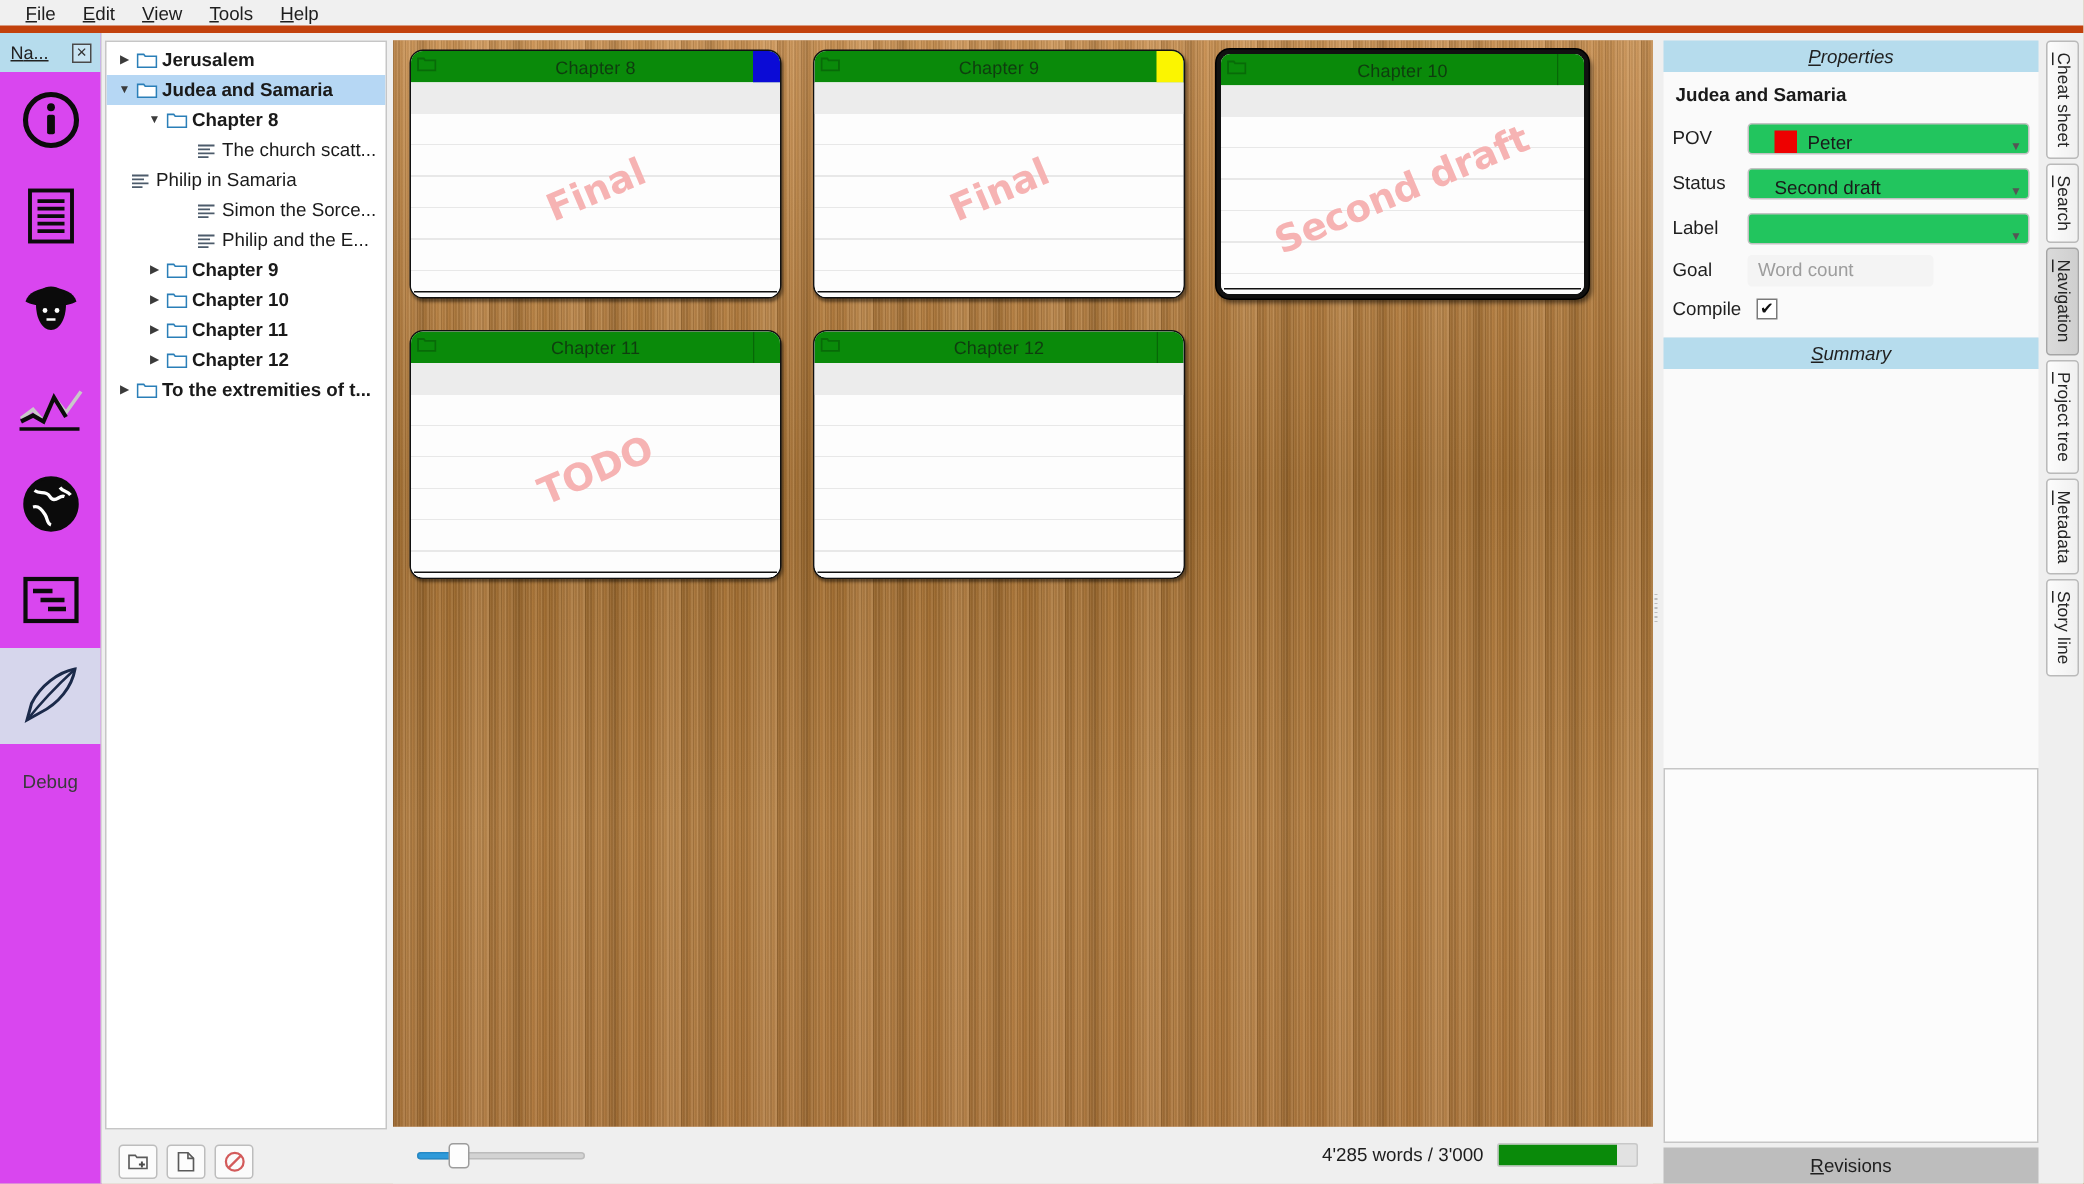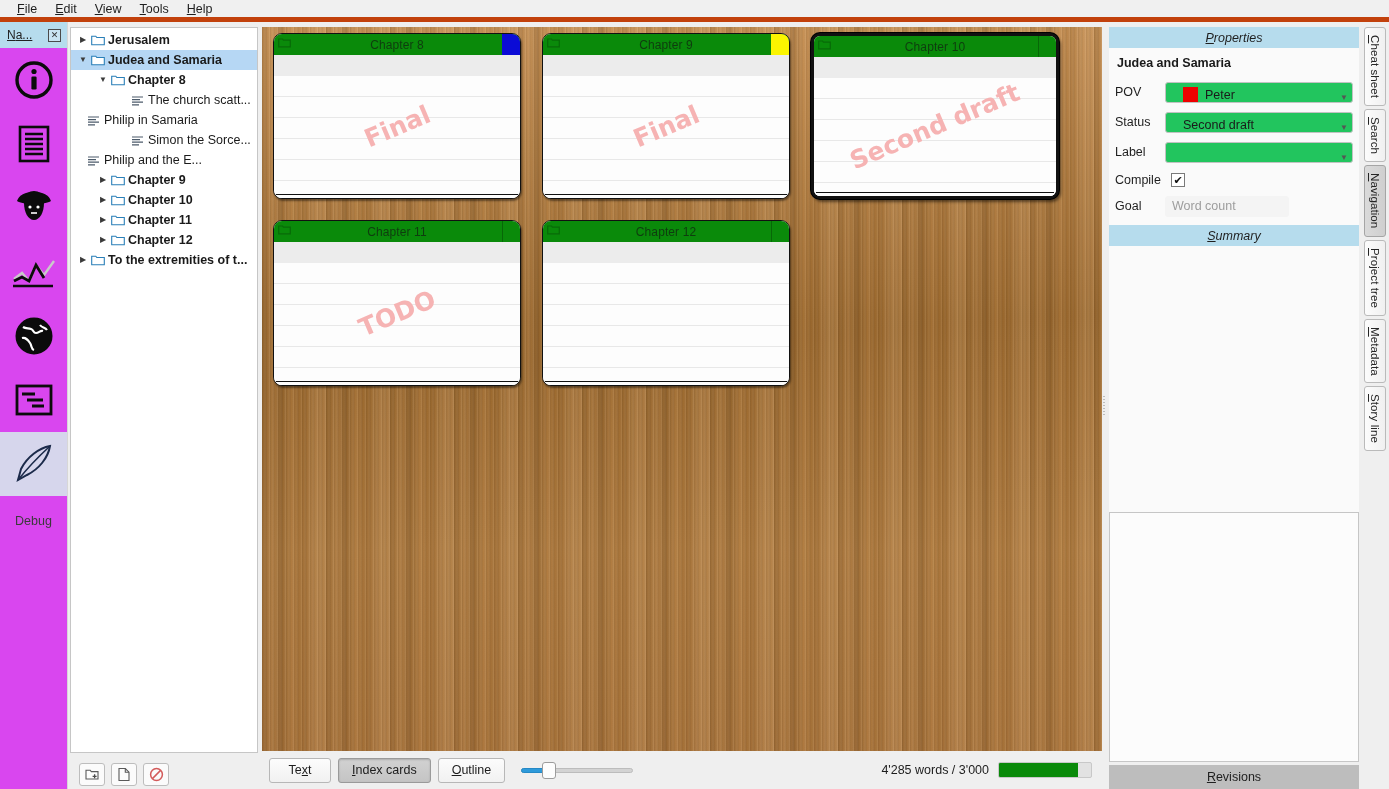--- a/index.html
+++ b/index.html
@@ -639,21 +639,21 @@
           <span class="arrow"></span>
           <span class="ficon">
             <svg width="13" height="11" viewBox="0 0 13 11">
               <g stroke="#4c5b6b" stroke-width="1.2">
                 <path d="M1 2h11M1 4.6h8M1 7.2h11M1 9.8h7"></path>
               </g>
             </svg>
           </span>
           <span class="tlabel">Simon the Sorce...</span>
         </div>
-        <div class="trow" style="">
+        <div class="trow" style="padding-left: 44px;">
           <span class="arrow"></span>
           <span class="ficon">
             <svg width="13" height="11" viewBox="0 0 13 11">
               <g stroke="#4c5b6b" stroke-width="1.2">
                 <path d="M1 2h11M1 4.6h8M1 7.2h11M1 9.8h7"></path>
               </g>
             </svg>
           </span>
           <span class="tlabel">Philip and the E...</span>
         </div>
@@ -795,37 +795,20 @@
                 </svg></span>
               <span class="card-title">Chapter 12</span>
               <span class="card-tag none"></span>
             </div>
             <div class="card-body"></div>
             <div class="card-foot"></div>
           </div>
         </div>
     </div>
     <div id="bottombar">
-      <div id="viewbtns" style="display:flex;align-items:center;">
-          <div class="vbtn">
-            <span>Te</span>
-            <span class="mn">x</span>
-            <span>t</span>
-          </div>
-          <div class="vbtn active">
-            <span></span>
-            <span class="mn">I</span>
-            <span>ndex cards</span>
-          </div>
-          <div class="vbtn">
-            <span></span>
-            <span class="mn">O</span>
-            <span>utline</span>
-          </div>
-        </div>
       <div id="zoomslider">
         <div class="track"></div>
         <div class="fill" style="width: 28px;"></div>
         <div class="knob" style="left: 21px;"></div>
       </div>
       <div id="wordcount">
         <span class="wctext">4'285 words / 3'000</span>
         <div id="wcbar">
           <div class="wcfill" style="width: 86%; background: rgb(10, 138, 10);"></div>
         </div>
@@ -864,29 +847,29 @@
 
       <div class="prow">
         <span class="plabel">Label</span>
         <div class="combo">
           <span></span>
           <span class="caret">▼</span>
         </div>
       </div>
 
       <div class="prow" style="height:26px;">
-        <span class="plabel" style="width:56px;flex:0 0 56px;">Compile</span>
-        <span class="checkbox">✔</span>
-      </div>
-
-      <div class="prow" style="height:26px;">
         <span class="plabel">Goal</span>
         <div class="textfield">
           <span>Word count</span>
         </div>
+      </div>
+
+      <div class="prow" style="height:26px;">
+        <span class="plabel" style="width:56px;flex:0 0 56px;">Compile</span>
+        <span class="checkbox">✔</span>
       </div>
     </div>
 
     <div class="pane-hdr">
       <span class="mn">S</span>
         <span>ummary</span>
     </div>
 
     <div id="spacer-right"></div>
 

